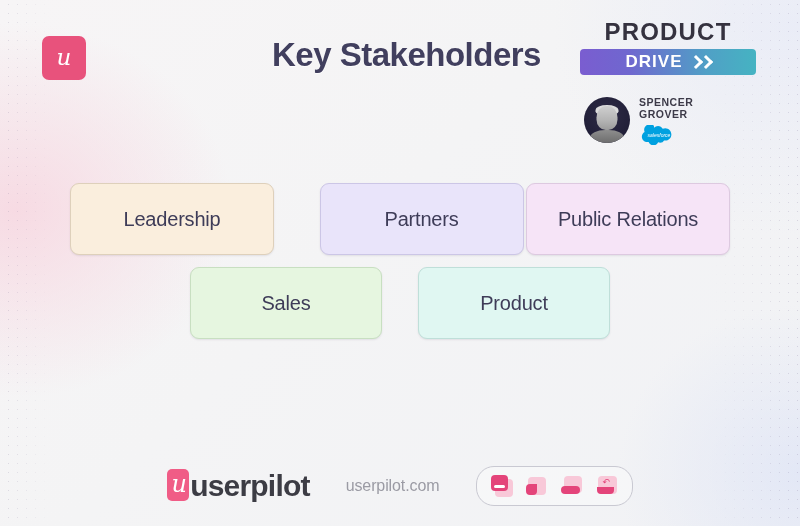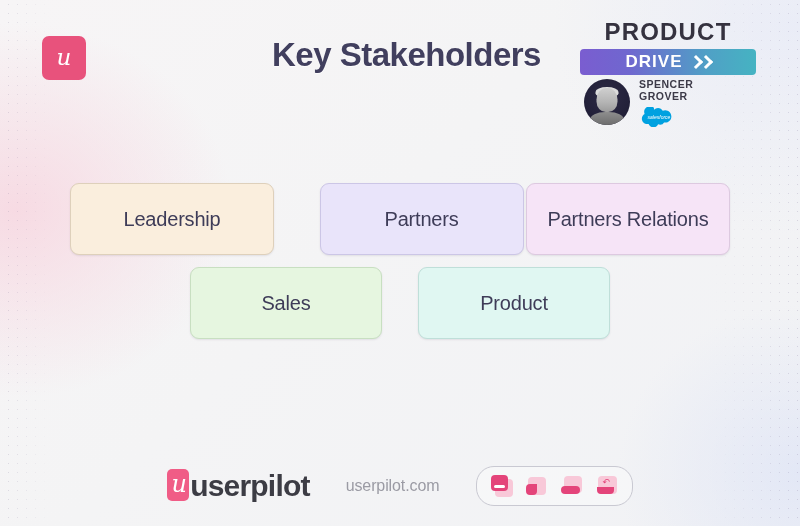--- a/index.html
+++ b/index.html
@@ -105,21 +105,21 @@
     content: "";
     position: absolute;
     left: 0; top: 1px;
     width: 7px; height: 7px;
     border-top: 3px solid #fff;
     border-right: 3px solid #fff;
     transform: rotate(45deg);
   }
 
   .speaker {
-    margin-top: 3px;
+    margin-top: 21px;
     display: flex;
     align-items: center;
     gap: 9px;
     justify-content: flex-start;
     padding-left: 4px;
   }
   .avatar {
     width: 46px; height: 46px;
     border-radius: 50%;
     background: radial-gradient(circle at 50% 38%, #2e2b45 0%, #23213a 60%, #1b1930 100%);
@@ -312,21 +312,21 @@
   <div class="grid">
 
     <div class="row r1">
       <div class="card" style="background: rgb(250, 238, 221); border: 1px solid rgb(222, 208, 187);">
         <span>Leadership</span>
       </div>
       <div class="card" style="background: rgb(233, 228, 250); border: 1px solid rgb(204, 198, 230); margin-left: 43px;">
         <span>Partners</span>
       </div>
       <div class="card" style="background: rgb(246, 228, 247); border: 1px solid rgb(221, 201, 224);">
-        <span>Partners Relations</span>
+        <span>Public Relations</span>
       </div>
     </div>
 
     <div class="row r2">
       <div class="card" style="background: rgb(230, 246, 224); border: 1px solid rgb(200, 223, 193);">
         <span>Sales</span>
       </div>
       <div class="card" style="background: rgb(224, 247, 242); border: 1px solid rgb(191, 223, 217);">
         <span>Product</span>
       </div>

